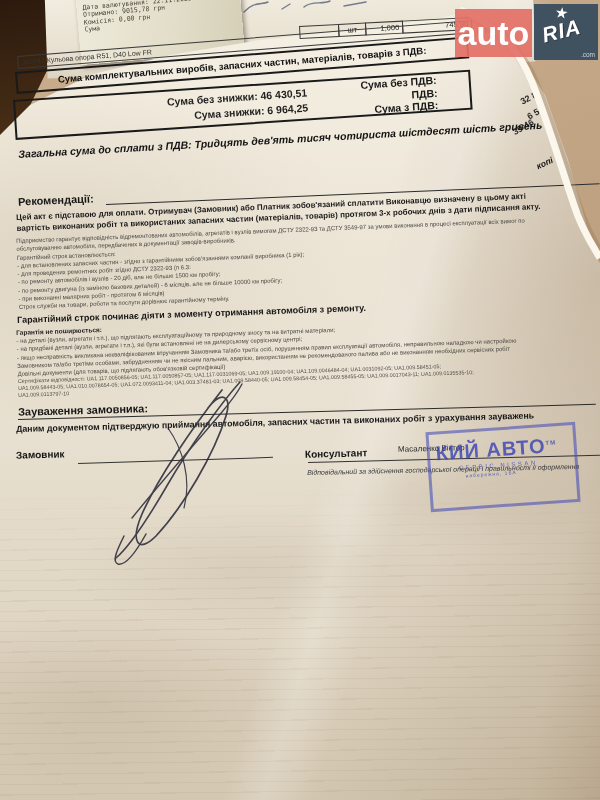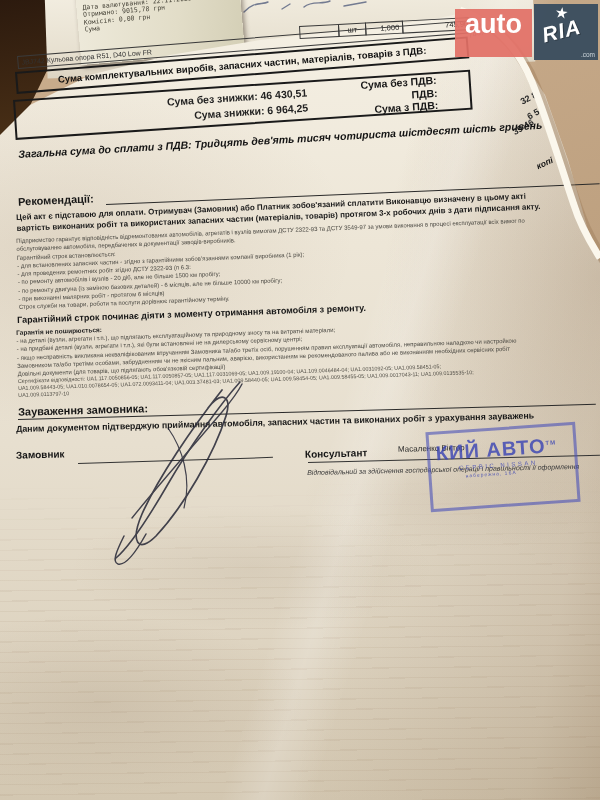--- a/index.html
+++ b/index.html
@@ -89,21 +89,21 @@
   #signature{left:72px;top:368px;z-index:12;}
   #stamp{left:428px;top:427px;width:150px;height:80px;z-index:13;transform:rotate(-4deg);
     border:3px solid rgba(72,80,185,.65);box-sizing:border-box;color:rgba(58,68,180,.88);opacity:.92;}
   #stamp .stamp-brand{font-size:20px;font-weight:bold;letter-spacing:1px;margin:6px 0 0 6px;line-height:20px;white-space:nowrap;}
   #stamp .stamp-brand sup{font-size:6px;}
   #stamp .stamp-sub{font-size:6px;letter-spacing:2.5px;margin:3px 0 0 28px;}
   #stamp .stamp-sub2{font-size:5px;letter-spacing:1px;margin:2px 0 0 34px;}
   #curl{left:440px;top:0;z-index:20;pointer-events:none;}
   
   #wm-auto{left:455px;top:9px;width:77px;height:48px;z-index:60;background:rgba(226,112,102,.93);
-    display:flex;align-items:flex-start;justify-content:center;font-weight:bold;font-size:27px;color:#fff;}
+    display:flex;align-items:center;justify-content:center;font-weight:bold;font-size:34px;color:#fff;}
   #wm-ria{left:534px;top:4px;width:64px;height:56px;z-index:60;background:rgba(58,77,95,.96);overflow:hidden;color:#fff;}
   #wm-ria .star{position:absolute;left:21px;top:0;font-size:15px;transform:rotate(8deg);}
   #wm-ria .ria{position:absolute;left:8px;top:15px;font-size:21px;font-weight:bold;font-style:italic;letter-spacing:1px;
     transform:rotate(-14deg);text-shadow:1px 1px 0 rgba(0,0,0,.3);}
   #wm-ria .dotcom{position:absolute;right:3px;bottom:2px;font-size:6.5px;color:#cdd6dc;font-style:normal;}
 </style>
 </head>
 <body>
 
 <div id="canvas">

